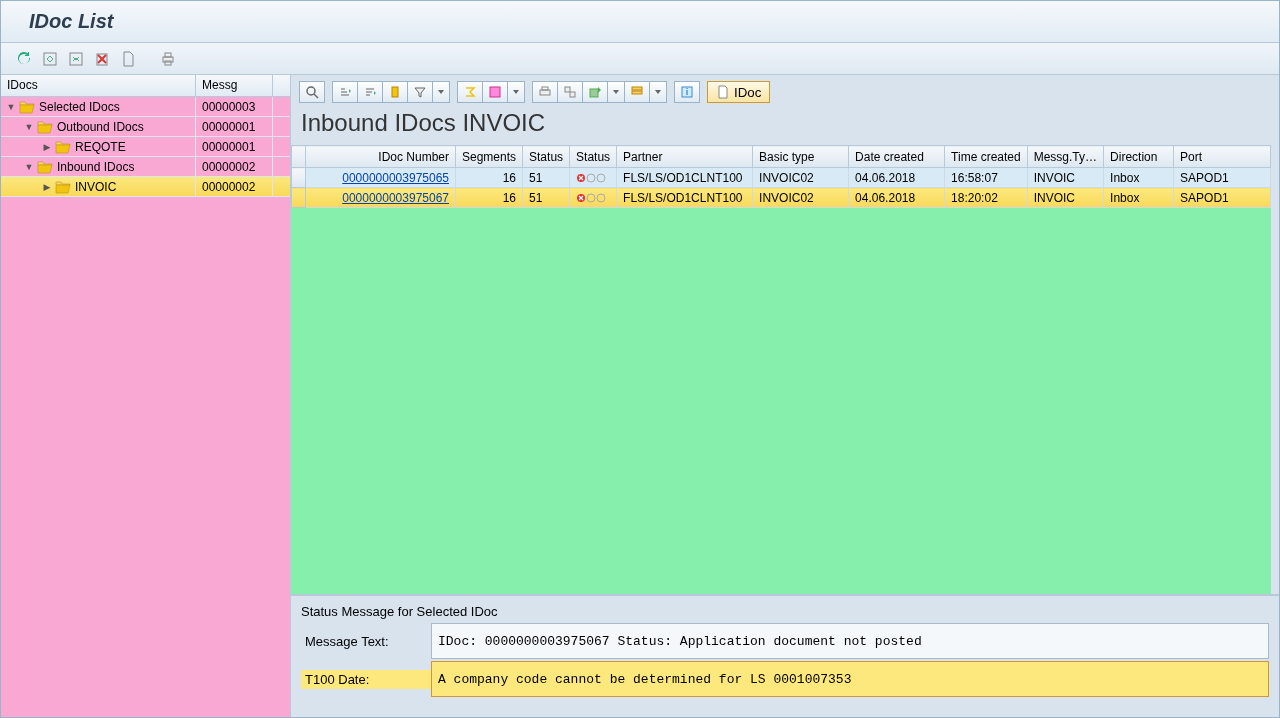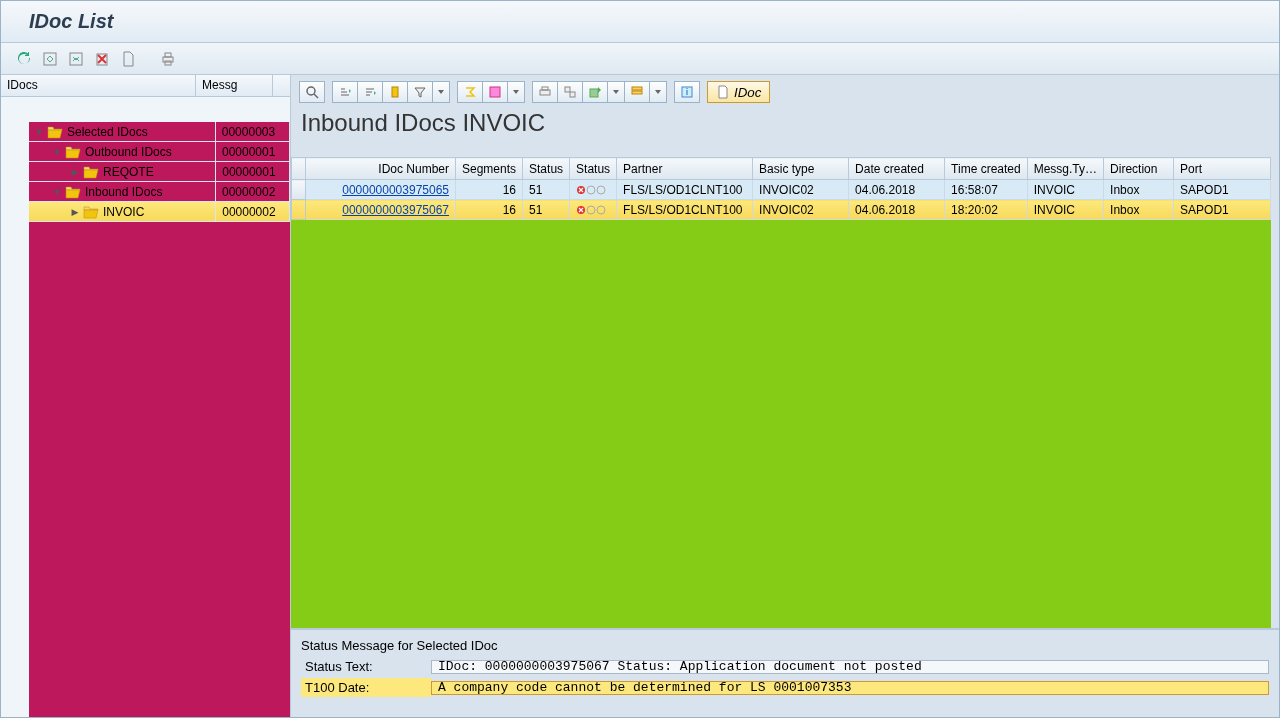--- a/index.html
+++ b/index.html
@@ -50,40 +50,38 @@
     .main-area {
       display: flex;
       height: calc(100% - 74px);
     }
     .tree-panel {
       width: 290px;
       background: #f0f5fa;
       border-right: 1px solid #b8c9d9;
       display: flex;
       flex-direction: column;
-      gap: 25px;
     }
     .tree-header {
       display: flex;
       background: linear-gradient(to bottom, #f5f8fb, #e1ebf4);
       border-bottom: 1px solid #b8c9d9;
       height: 22px;
     }
     .tree-header-col {
       padding: 3px 6px;
       border-right: 1px solid #b8c9d9;
       font-size: 12px;
     }
     .tree-header-col.c1 { width: 195px; }
     .tree-header-col.c2 { width: 77px; }
     .tree-body {
       flex: 1;
       overflow: auto;
-      background: #be185d;
-      margin-left: 28px;
+      background: #f9a8d4;
     }
     .tree-row {
       display: flex;
       height: 20px;
       align-items: center;
       border-bottom: 1px solid #dde6ee;
     }
     .tree-row.selected { background: linear-gradient(to bottom, #fce87d, #f8d959); }
     .tree-cell-label {
       width: 195px;
@@ -149,31 +147,30 @@
     .ct-idoc-btn {
       border: 1px solid #cc9933;
       background: linear-gradient(to bottom, #fef9e7, #fae5a0);
       padding: 2px 8px;
       height: 22px;
       display: flex;
       align-items: center;
       cursor: pointer;
       gap: 4px;
       margin-left: 8px;
-      font-style: italic;
     }
     .content-heading {
       padding: 4px 10px 8px 10px;
       font-size: 24px;
       color: #333;
     }
     .grid-wrap {
       flex: 1;
-      margin: 12px 8px 0 0;
-      background: #84cc16;
+      margin: 0 8px 0 0;
+      background: #86efac;
       overflow: auto;
     }
     .grid-table {
       background: #fff;
       border-collapse: collapse;
       width: 100%;
     }
     .grid-table th {
       background: linear-gradient(to bottom, #f5f8fb, #dde7f0);
       border: 1px solid #b8c9d9;
@@ -222,21 +219,21 @@
       padding: 2px 4px;
     }
     .status-label.hl { background: #fce87d; }
     .status-value {
       flex: 1;
       border: 1px solid #aab9c8;
       background: #f5f8fb;
       padding: 2px 6px;
       font-family: "Courier New", monospace;
       font-size: 13px;
-      height: 14px;
+      height: 36px;
       display: flex;
       align-items: center;
     }
     .status-value.hl { background: #fce87d; border-color: #cc9933; }
     .tri-down::before { content: "▼"; }
     .tri-right::before { content: "▶"; }
     svg { display: block; }
   </style>
 </head>
 <body>
@@ -525,21 +522,21 @@
               <td>Inbox</td>
               <td>SAPOD1</td>
             </tr>
           </tbody>
       </table>
     </div>
 
     <div class="status-section">
       <div class="status-title">Status Message for Selected IDoc</div>
       <div class="status-row">
-        <div class="status-label">Status Text:</div>
+        <div class="status-label">Message Text:</div>
         <div class="status-value">IDoc: 0000000003975067 Status: Application document not posted</div>
       </div>
       <div class="status-row">
         <div class="status-label hl">T100 Date:</div>
         <div class="status-value hl">A company code cannot be determined for LS 0001007353</div>
       </div>
     </div>
   </div>
 </div>
 

